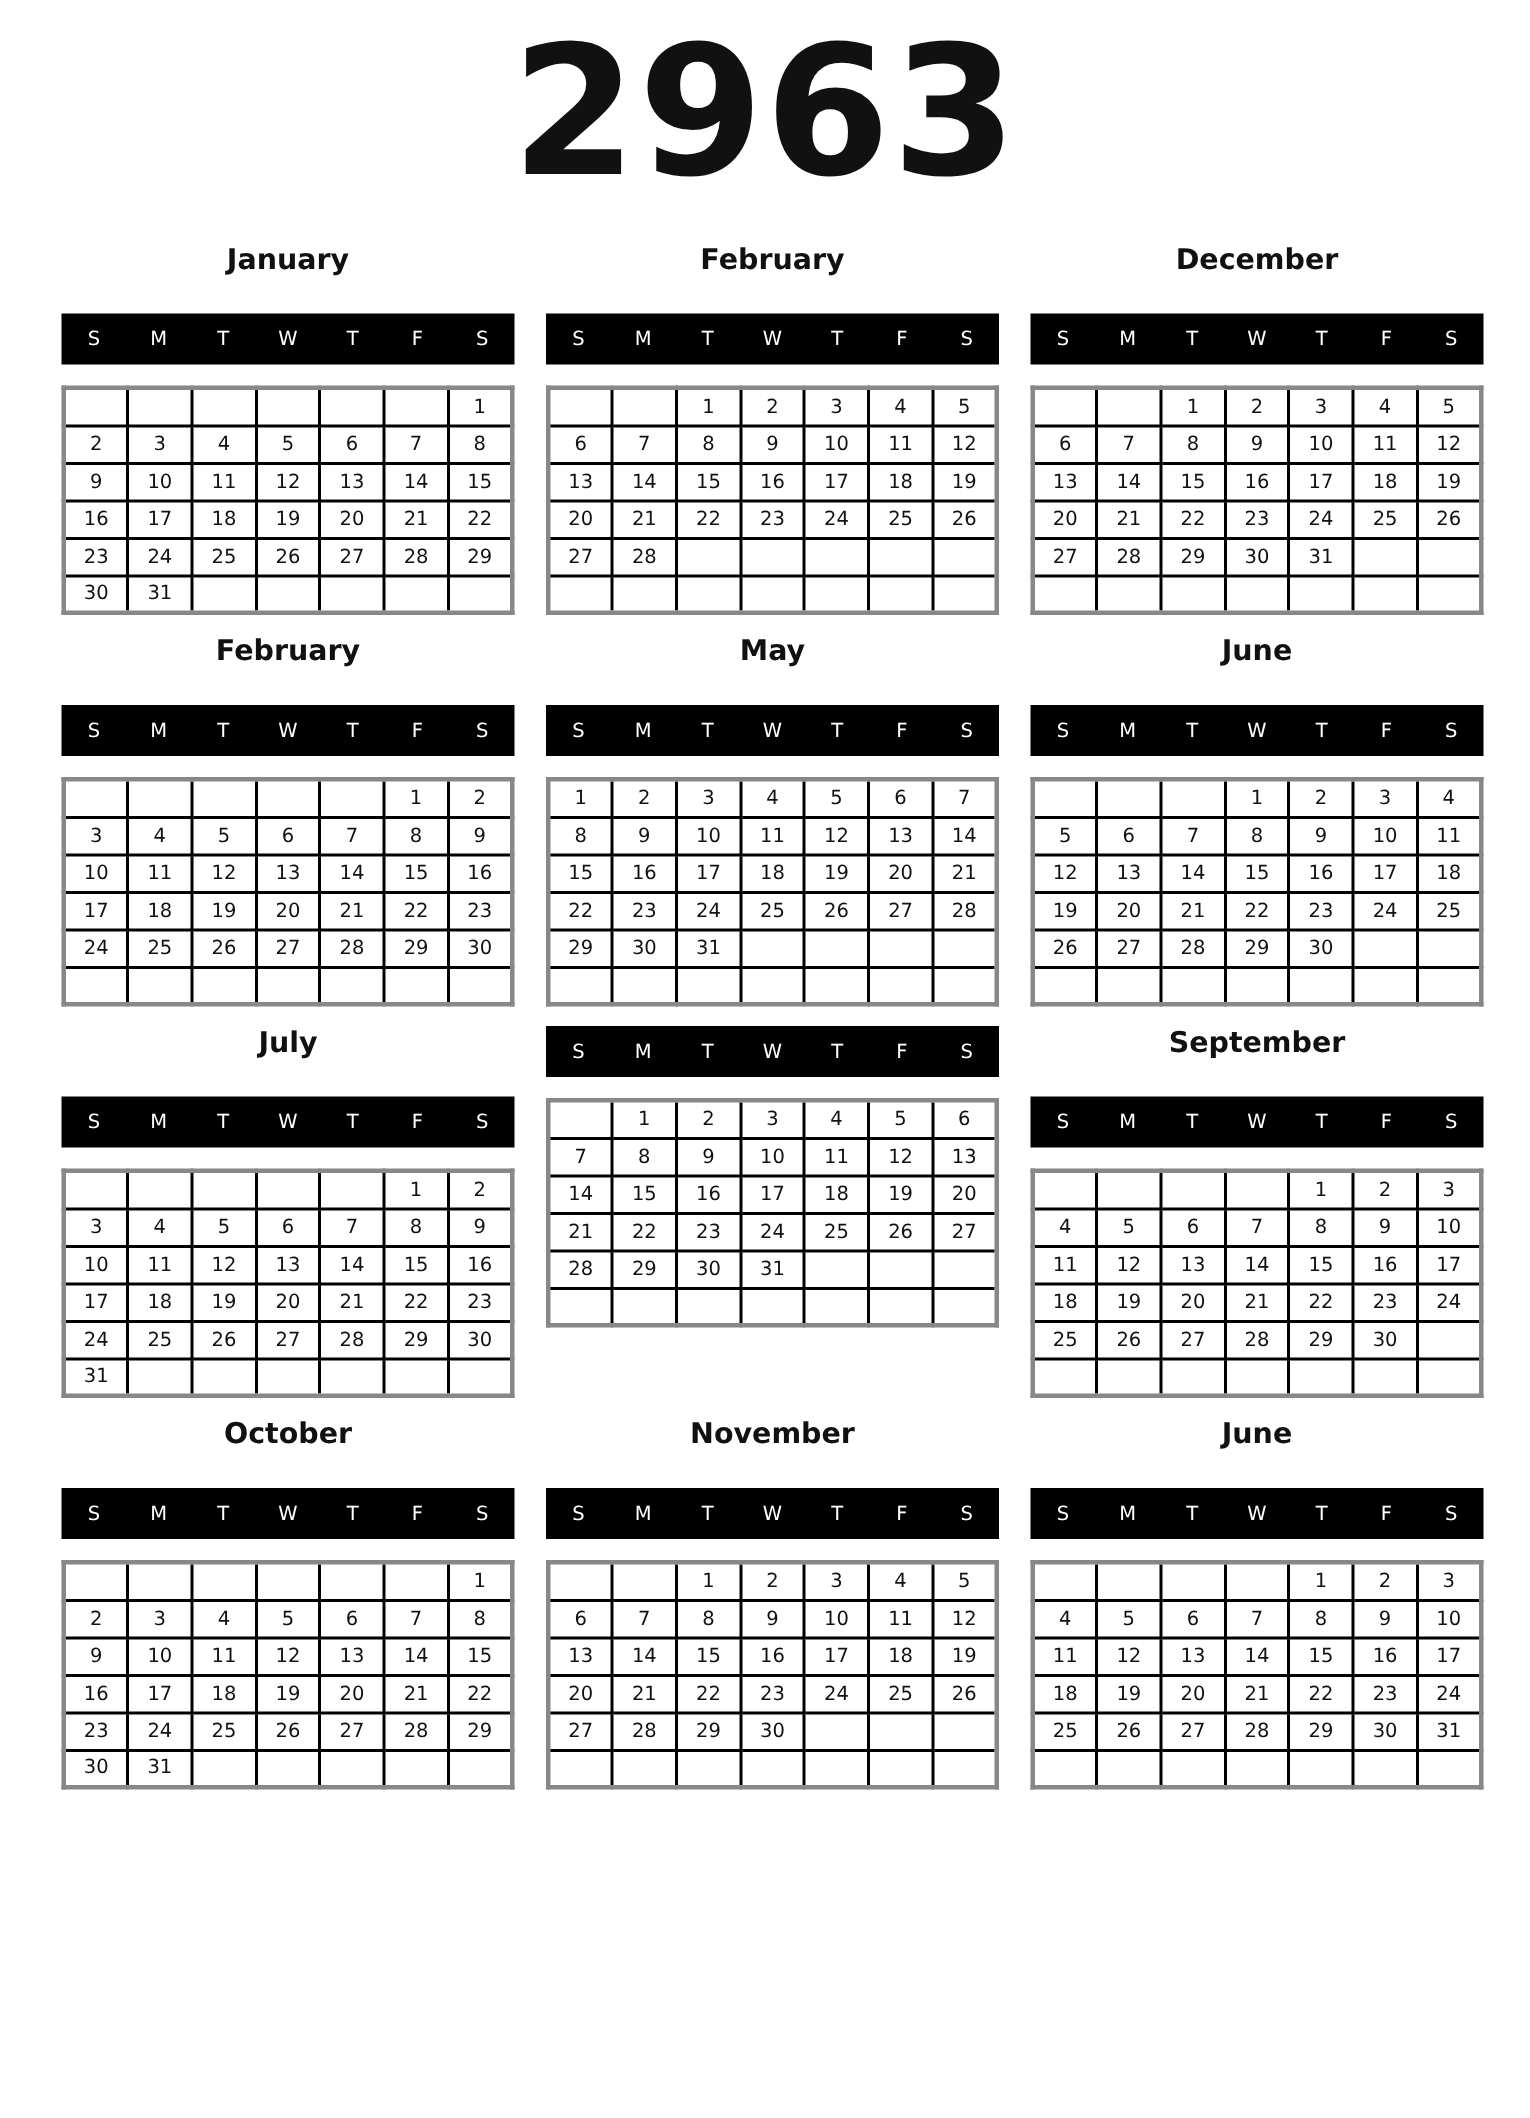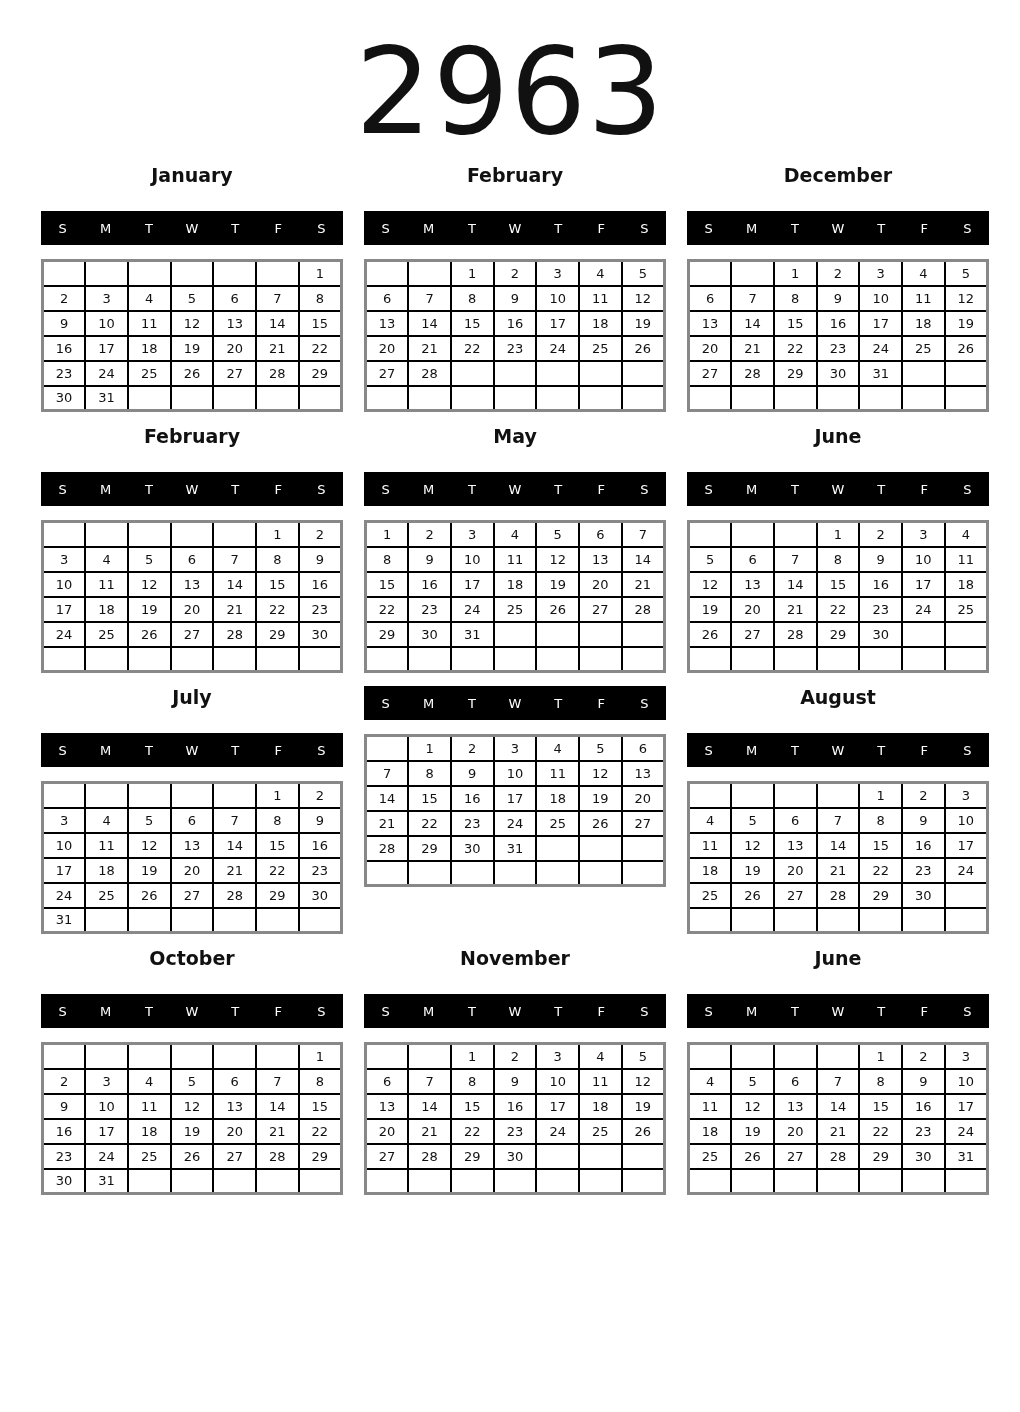--- a/index.html
+++ b/index.html
@@ -15,33 +15,32 @@
   body{
     width:1020px;height:1412px;
     background:var(--page-bg);
     color:var(--ink);
     font-family:"DejaVu Sans","Liberation Sans",sans-serif;
     overflow:hidden;
   }
   .page{width:1020px;height:1412px;position:relative;}
   .year{
     text-align:center;
-    font-weight:400;
+    font-weight:700;
     font-size:120px;
     line-height:1;
     padding-top:16px;
     letter-spacing:1px;
-    margin-top:16px;
   }
   .months{
     display:grid;
     grid-template-columns:repeat(3,302px);
     column-gap:21px;
     row-gap:13px;
-    margin:12px 0 0 41px;
+    margin:26px 0 0 41px;
   }
   .month-name{
     font-size:19px;
     font-weight:700;
     text-align:center;
     line-height:22px;
     margin-bottom:25px;
   }
   .weekday-header{
     background:var(--header-bg);
@@ -630,21 +629,21 @@
               <td></td>
               <td></td>
               <td></td>
               <td></td>
               <td></td>
             </tr>
           </tbody>
         </table>
       </div>
       <div class="month">
-        <div class="month-name">August</div>
+        <div class="month-name">September</div>
         <div class="weekday-header">
           <span class="weekday">S</span>
           <span class="weekday">M</span>
           <span class="weekday">T</span>
           <span class="weekday">W</span>
           <span class="weekday">T</span>
           <span class="weekday">F</span>
           <span class="weekday">S</span>
         </div>
         <table class="day-table">

